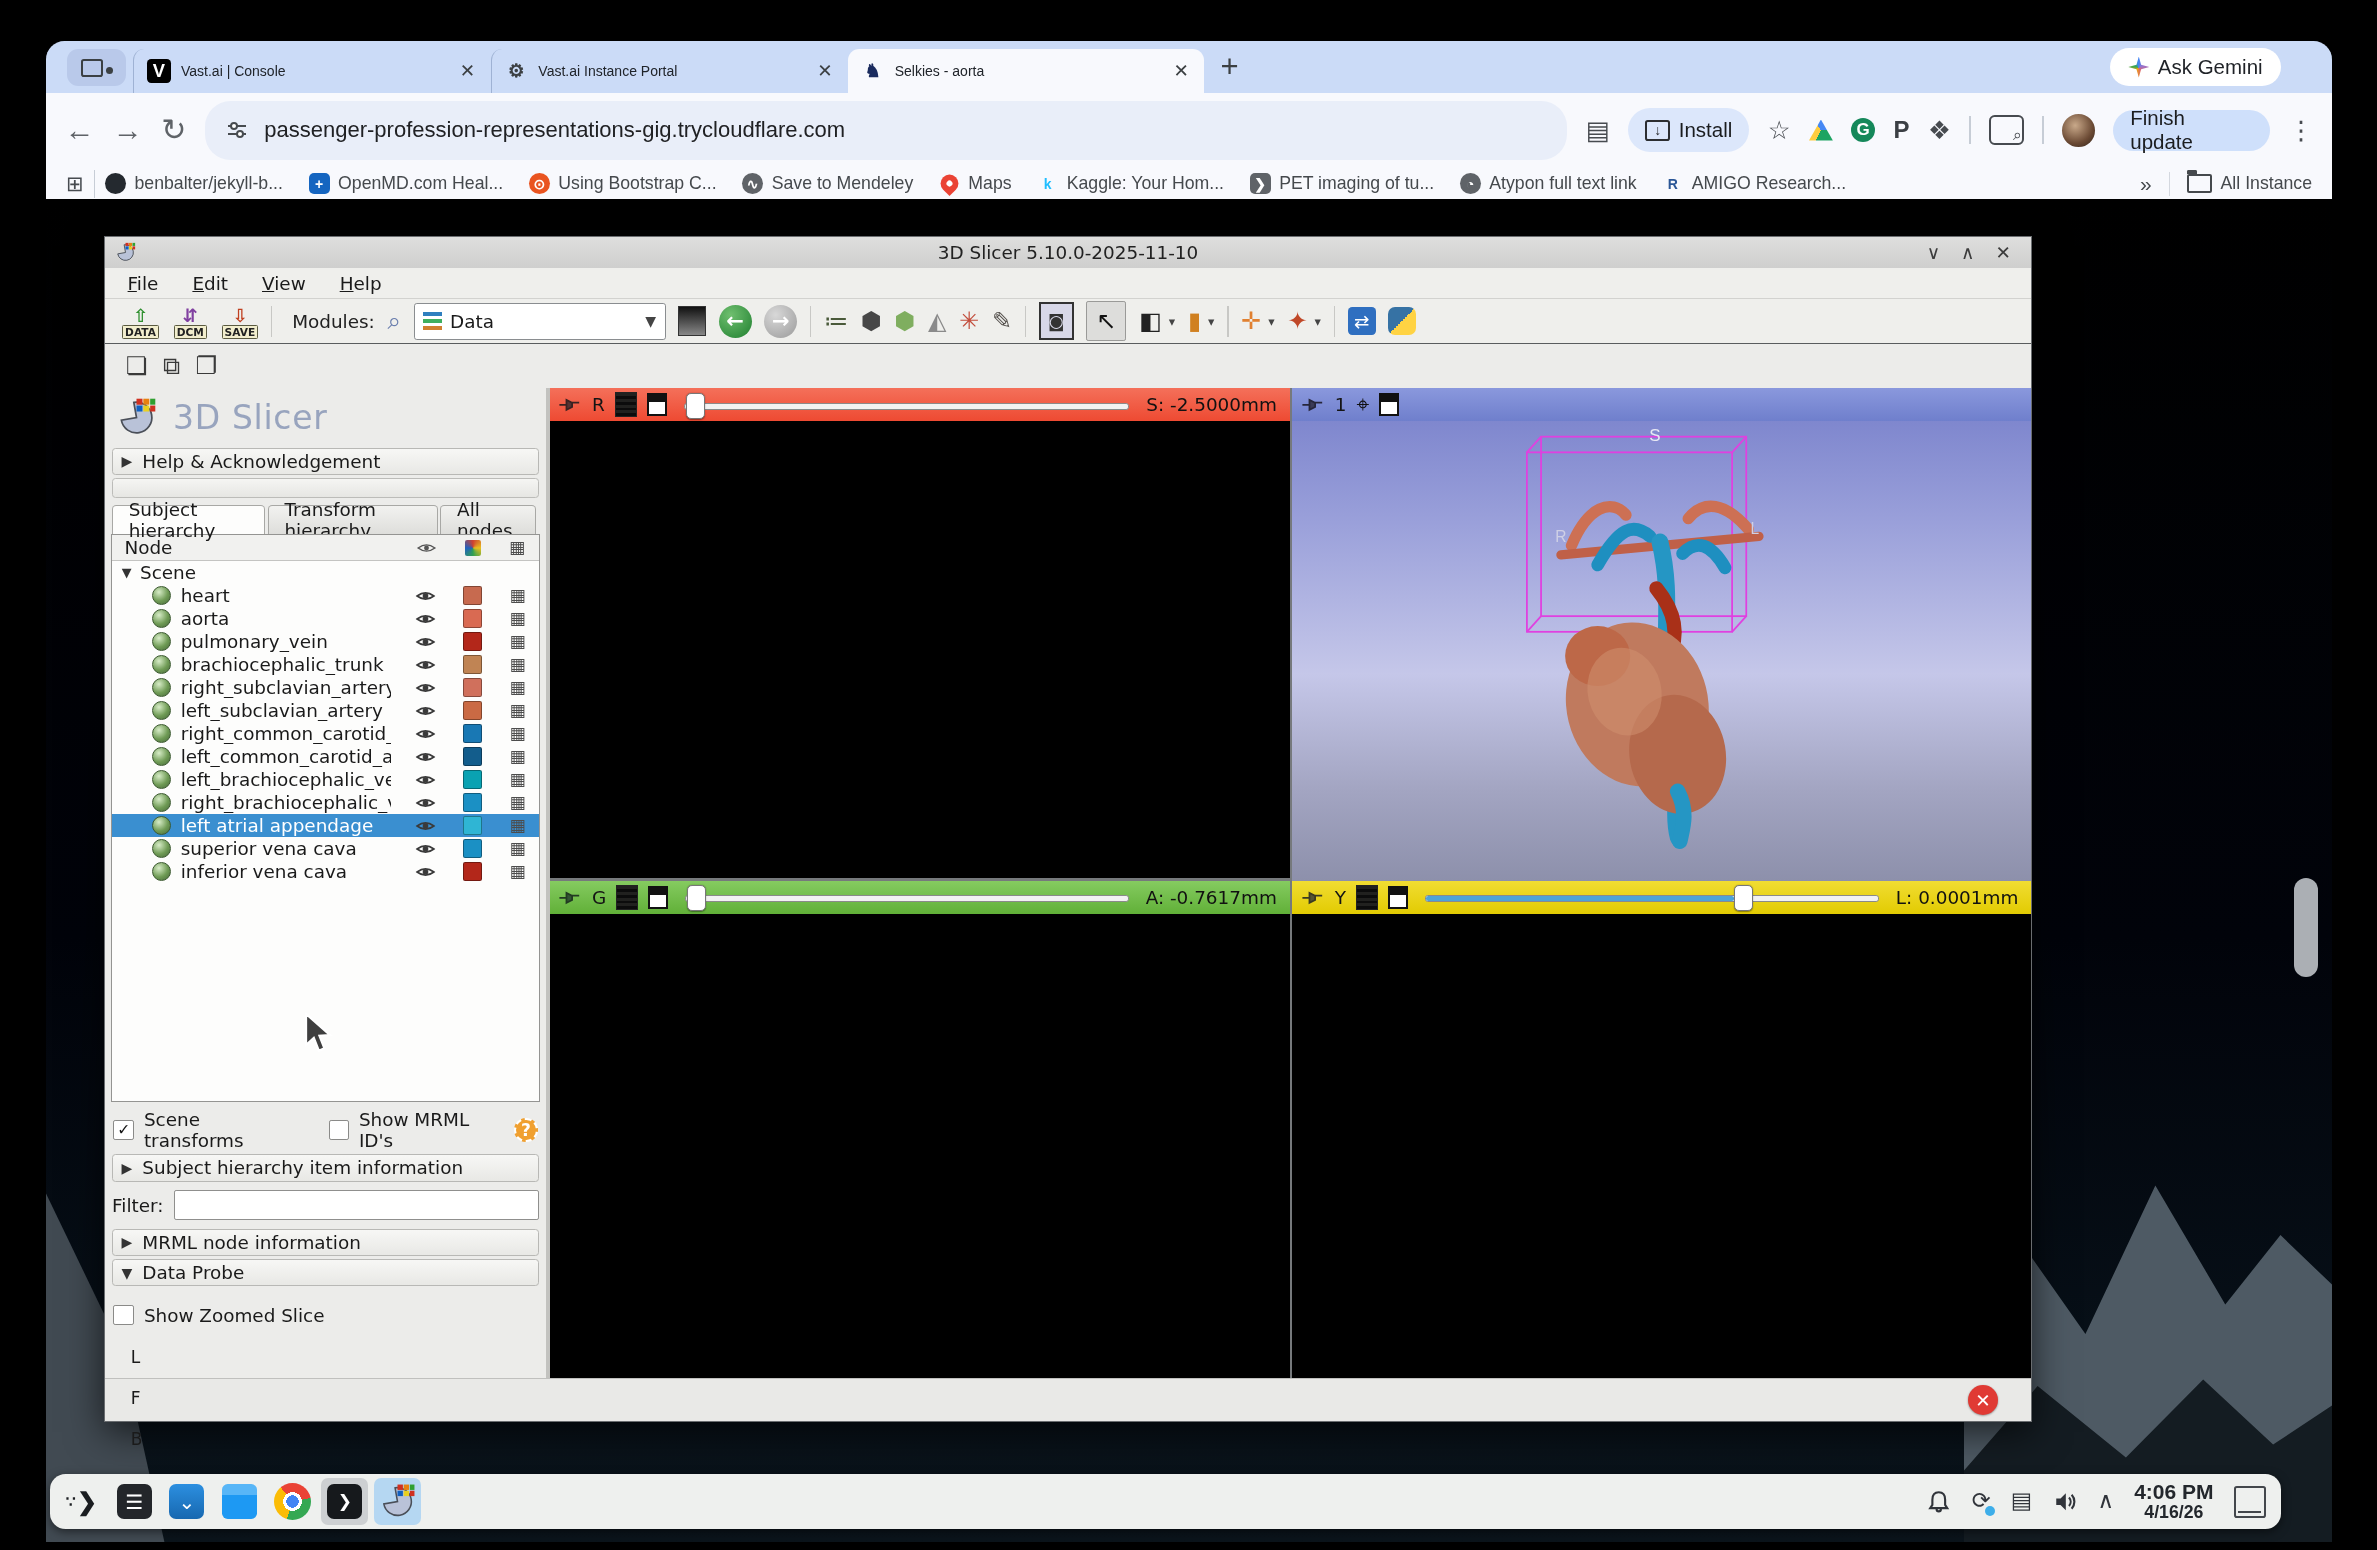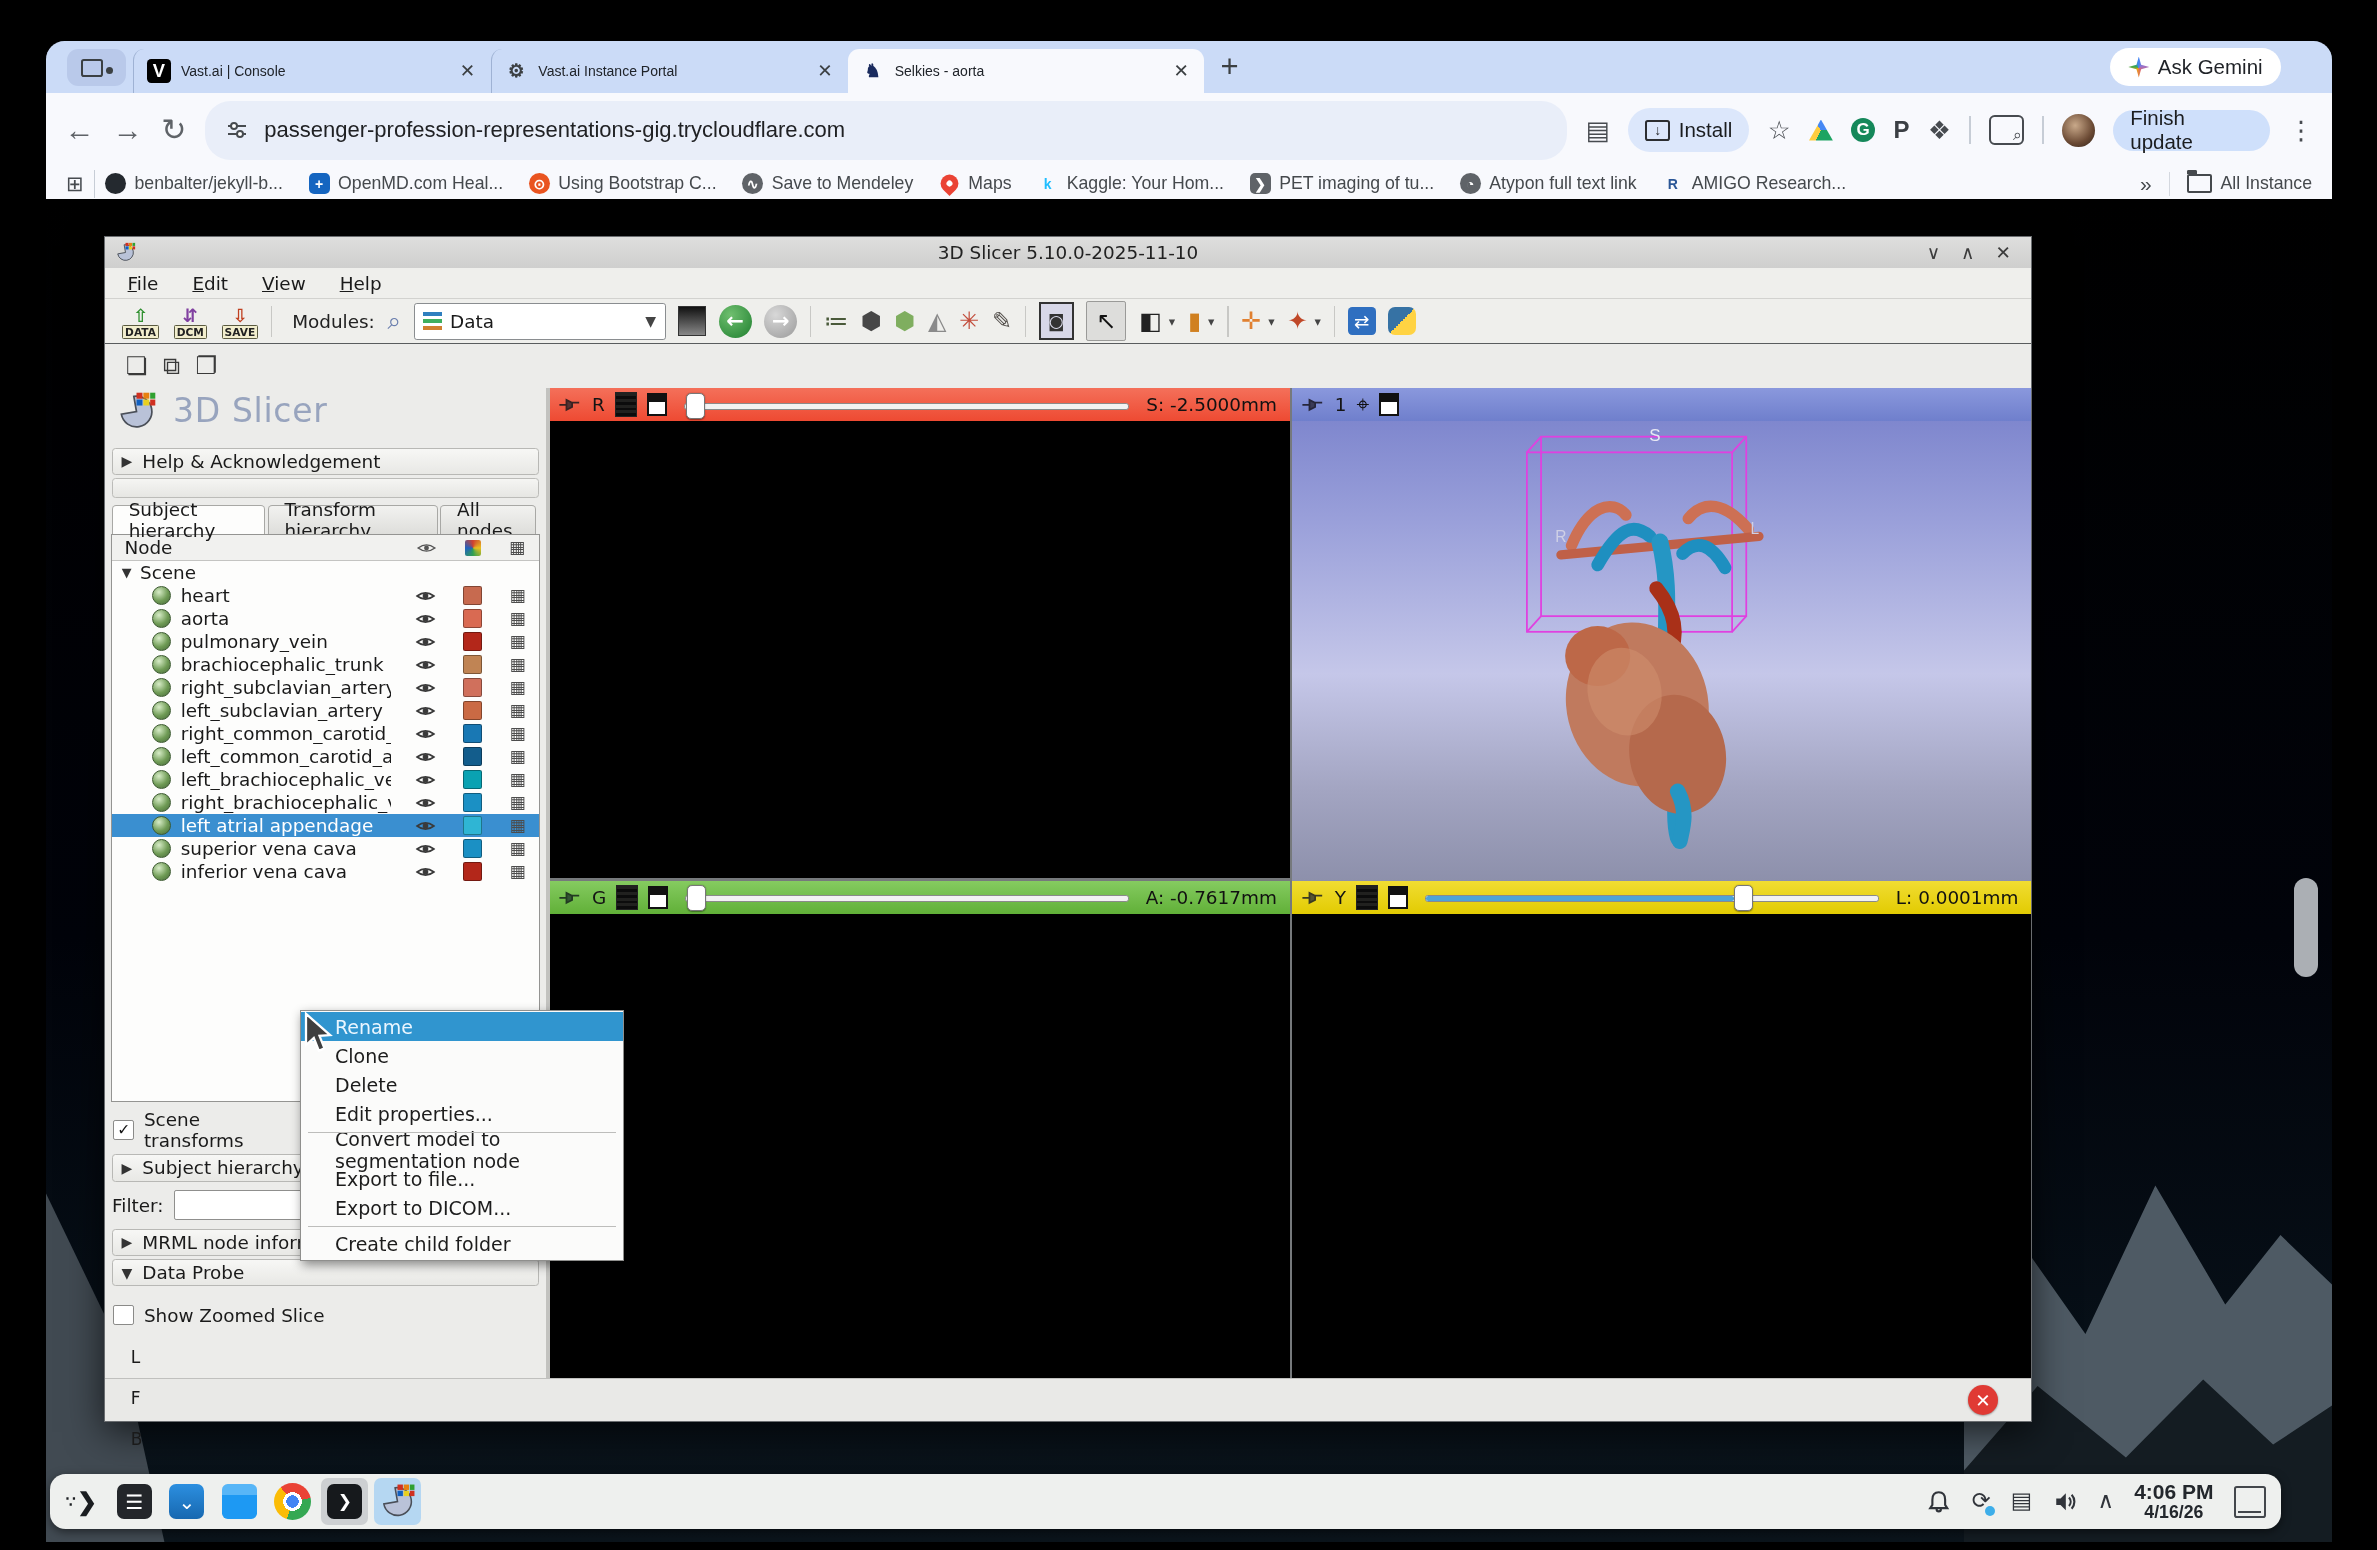--- a/index.html
+++ b/index.html
@@ -111,21 +111,21 @@
   .caret-s{font-size:12.7px;color:#444;margin-left:-5.7px;}
   .py-ic{width:28px;height:28px;border-radius:7px;background:linear-gradient(135deg,#3672a4 50%,#ffd343 50%);}
   .ext-ic{width:28px;height:28px;border-radius:4.2px;background:#2f6fc0;color:#fff;display:flex;align-items:center;
           justify-content:center;font-size:18.4px;}
   .s-toolbar2{height:44px;background:#ececea;display:flex;align-items:center;gap:15.6px;padding:0 21px;flex:none;}
   .win-ic{font-size:24px;color:#3a3a3a;}
   
   .s-main{flex:1;display:flex;min-height:0;}
   .panel{width:441px;flex:none;background:#ececea;position:relative;padding:0 5.7px;box-sizing:border-box;}
   .panel-divider{width:3.5px;background:#c2c2bf;flex:none;}
-  .logo-row{height:54px;display:flex;gap:15.6px;padding:2.8px 5.7px 0;}
+  .logo-row{height:54px;display:flex;align-items:center;gap:15.6px;padding:2.8px 5.7px 0;}
   .logo-text{font-size:33px;color:#98a4be;letter-spacing:0.7px;}
   .collapse-bar{height:25.5px;background:linear-gradient(#f7f7f5,#e8e8e5);border:0.7px solid #b8b8b5;border-radius:3.5px;
                 display:flex;align-items:center;gap:10px;padding:0 8.5px;font-size:18.4px;margin:2.8px 1.4px;}
   .collapse-bar .arr{font-size:14px;color:#333;}
   .thin-bar{height:18.4px;background:linear-gradient(#f5f5f3,#e6e6e3);border:0.7px solid #bcbcb9;border-radius:3.5px;margin:2.8px 1.4px;}
   .ptabs{display:flex;margin:7px 1.4px 0;}
   .ptab{height:28px;display:flex;align-items:center;padding:0 15.6px;font-size:18.4px;background:linear-gradient(#f2f2f0,#dededb);
         border:0.7px solid #a8a8a5;border-bottom:none;border-radius:4.2px 4.2px 0 0;margin-right:2.8px;}
   .ptab.active{background:#fdfdfc;position:relative;z-index:2;}
   .tree{position:relative;background:#fdfdfc;border:0.7px solid #949492;height:566px;overflow:hidden;}
@@ -749,32 +749,20 @@
               <div class="vblack"></div>
             </div>
           </div>
         </div>
 
         <div class="s-status">
           <span class="errbtn">✕</span>
         </div>
       </div>
 
-      <div class="ctx">
-        <div class="ctx-item highlight">Rename</div>
-          <div class="ctx-item">Clone</div>
-          <div class="ctx-item">Delete</div>
-          <div class="ctx-item">Edit properties...</div>
-          <div class="ctx-item separator"></div>
-          <div class="ctx-item">Convert model to segmentation node</div>
-          <div class="ctx-item">Export to file...</div>
-          <div class="ctx-item">Export to DICOM...</div>
-          <div class="ctx-item separator"></div>
-          <div class="ctx-item">Create child folder</div>
-      </div>
       <svg class="cursor-arrow" width="33" height="44" viewBox="0 0 23 31">
         <path d="M2 2 L2 24 L7.5 19 L11 28 L15 26.3 L11.5 17.5 L19 17 Z" fill="#3f3f3f" stroke="#fff" stroke-width="1.6"></path>
       </svg>
 
       <div class="taskbar">
         <span class="task">
           <span class="tk-launcher"><span class="dots">∵</span>❯</span>
         </span>
         <span class="task">
           <span class="tk-sq tk-settings">☰</span>

